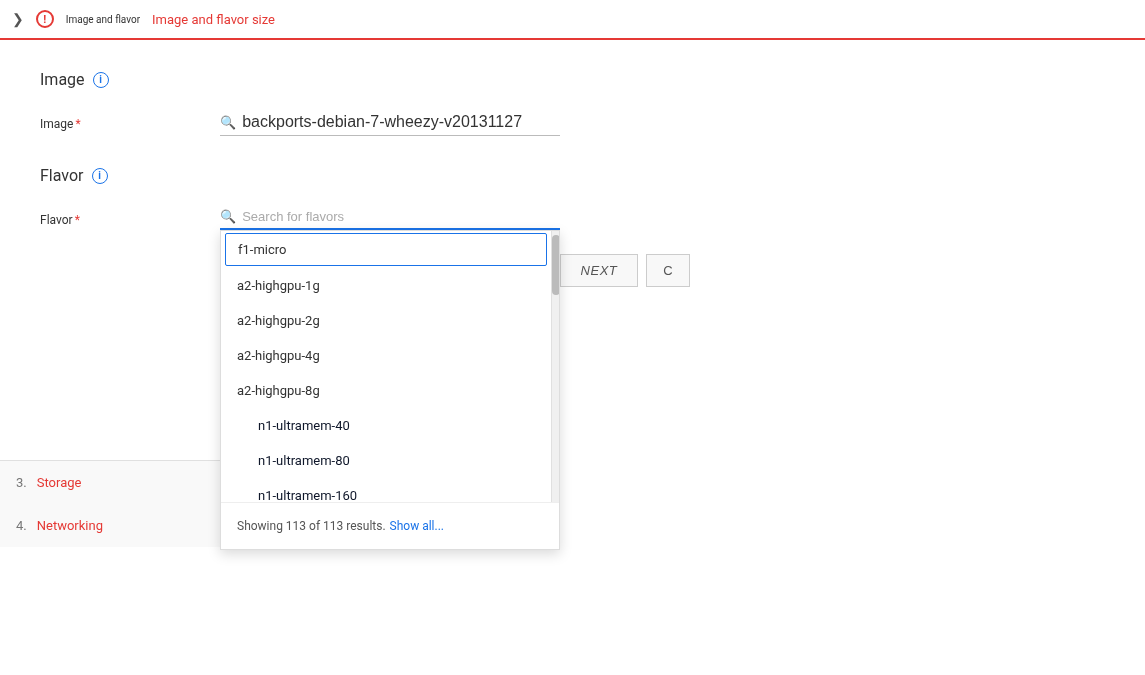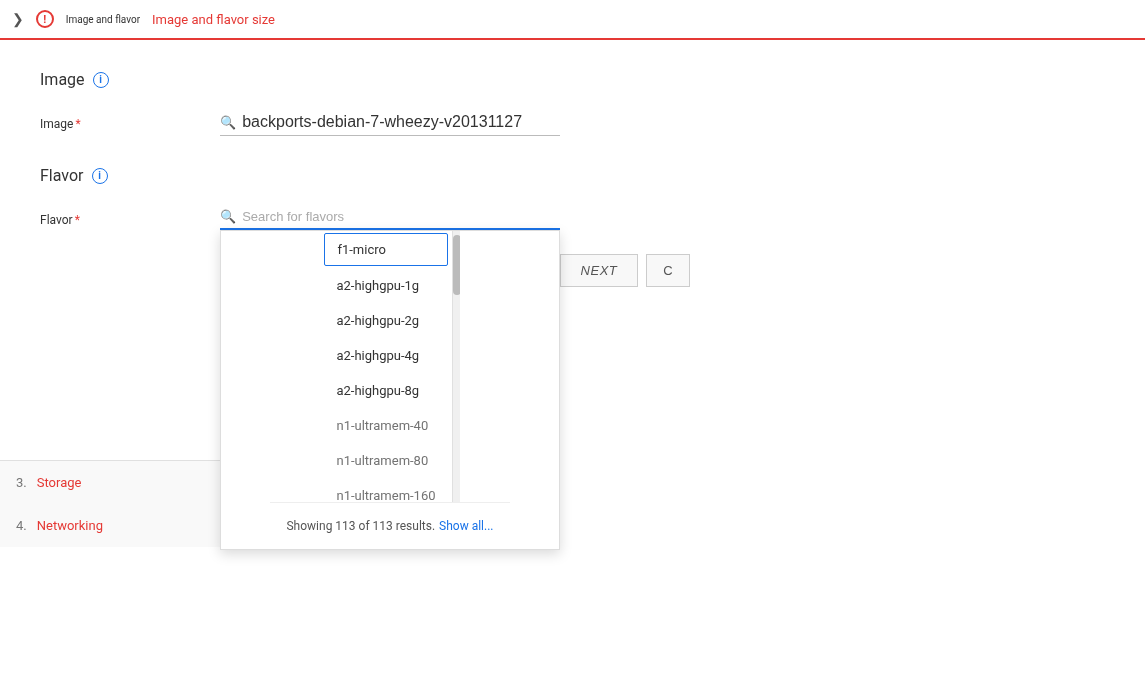--- a/index.html
+++ b/index.html
@@ -187,42 +187,42 @@
       left: 0;
       width: 340px;
       background: #fff;
       border: 1px solid #ddd;
       box-shadow: 0 4px 12px rgba(0,0,0,0.15);
       z-index: 100;
       max-height: 320px;
       overflow: hidden;
       display: flex;
       flex-direction: column;
-      align-items: center;
     }
     .flavor-list {
       overflow-y: auto;
       flex: 1;
     }
     .flavor-item {
       padding: 10px 16px;
       font-size: 13px;
       color: #333;
       cursor: pointer;
       white-space: nowrap;
     }
     .flavor-item.selected {
       background: #fff;
       border: 1.5px solid #1a73e8;
       margin: 2px 4px;
       padding: 8px 12px;
       border-radius: 2px;
     }
     .flavor-item.orange {
-      color: #737373;
+      color: #0f172a;
+      margin-left: 21px;
     }
 
     
     .scrollbar-track {
       width: 8px;
       background: #f0f0f0;
       border-left: 1px solid #e0e0e0;
       flex-shrink: 0;
     }
     .scrollbar-thumb {

